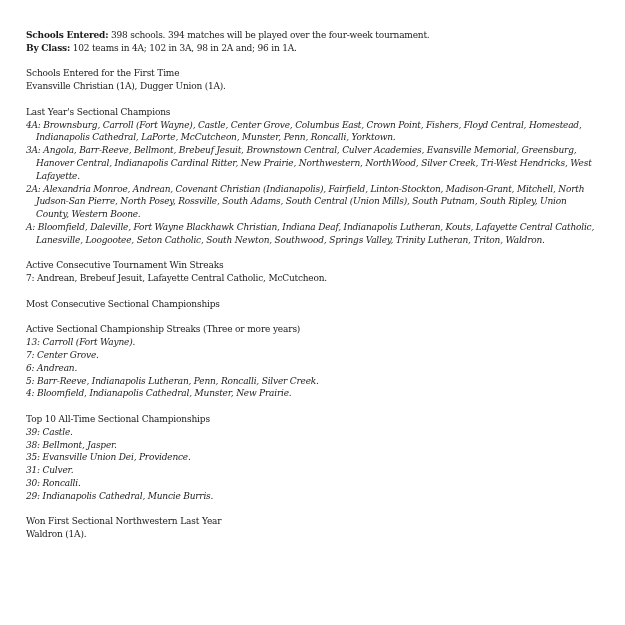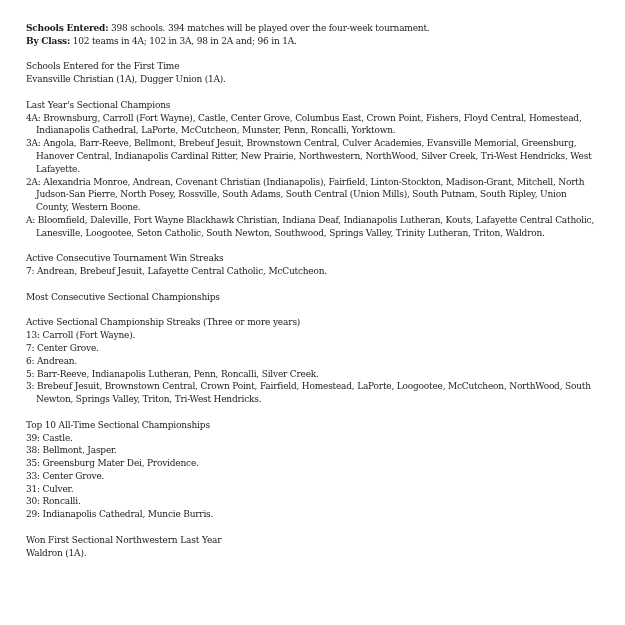--- a/index.html
+++ b/index.html
@@ -12,38 +12,39 @@
       height: 625px;
       overflow: hidden;
       font-family: "DejaVu Serif", "Liberation Serif", serif;
       color: #222222;
       font-size: 9px;
       line-height: 12.8px;
     }
     .page {
       position: absolute;
       left: 26px;
-      top: 22px;
+      top: 29px;
       width: 575px;
     }
     .section {
       margin: 0 0 12.8px 0;
     }
     .heading {
       font-weight: normal;
       color: #1a1a1a;
       letter-spacing: -0.15px;
     }
     .line {
       letter-spacing: -0.2px;
     }
     .hang {
       padding-left: 10px;
       text-indent: -10px;
       letter-spacing: -0.2px;
+      font-style: italic;
     }
     b.lbl {
       font-weight: bold;
       color: #1a1a1a;
     }
   </style>
 </head>
 <body>
 
 <div class="page">
@@ -78,29 +79,28 @@
   <div class="section">
     <div class="heading">Most Consecutive Sectional Championships</div>
   </div>
 
   <div class="section">
     <div class="heading">Active Sectional Championship Streaks (Three or more years)</div>
     <div class="hang">13: Carroll (Fort Wayne).</div>
     <div class="hang">7: Center Grove.</div>
     <div class="hang">6: Andrean.</div>
     <div class="hang">5: Barr-Reeve, Indianapolis Lutheran, Penn, Roncalli, Silver Creek.</div>
-    <div class="hang">3: Brebeuf Jesuit, Brownstown Central, Crown Point, Fairfield, Homestead, LaPorte, Loogootee, McCutcheon, NorthWood, South Newton, Springs Valley, Triton, Tri-West Hendricks.</div>
+    <div class="hang">4: Bloomfield, Indianapolis Cathedral, Munster, New Prairie.</div>
   </div>
 
   <div class="section">
     <div class="heading">Top 10 All-Time Sectional Championships</div>
     <div class="hang">39: Castle.</div>
     <div class="hang">38: Bellmont, Jasper.</div>
-    <div class="hang">35: Greensburg Mater Dei, Providence.</div>
-    <div class="hang">33: Center Grove.</div>
+    <div class="hang">35: Evansville Union Dei, Providence.</div>
     <div class="hang">31: Culver.</div>
     <div class="hang">30: Roncalli.</div>
     <div class="hang">29: Indianapolis Cathedral, Muncie Burris.</div>
   </div>
 
   <div class="section">
     <div class="heading">Won First Sectional Northwestern Last Year</div>
     <div class="line">Waldron (1A).</div>
   </div>
 

